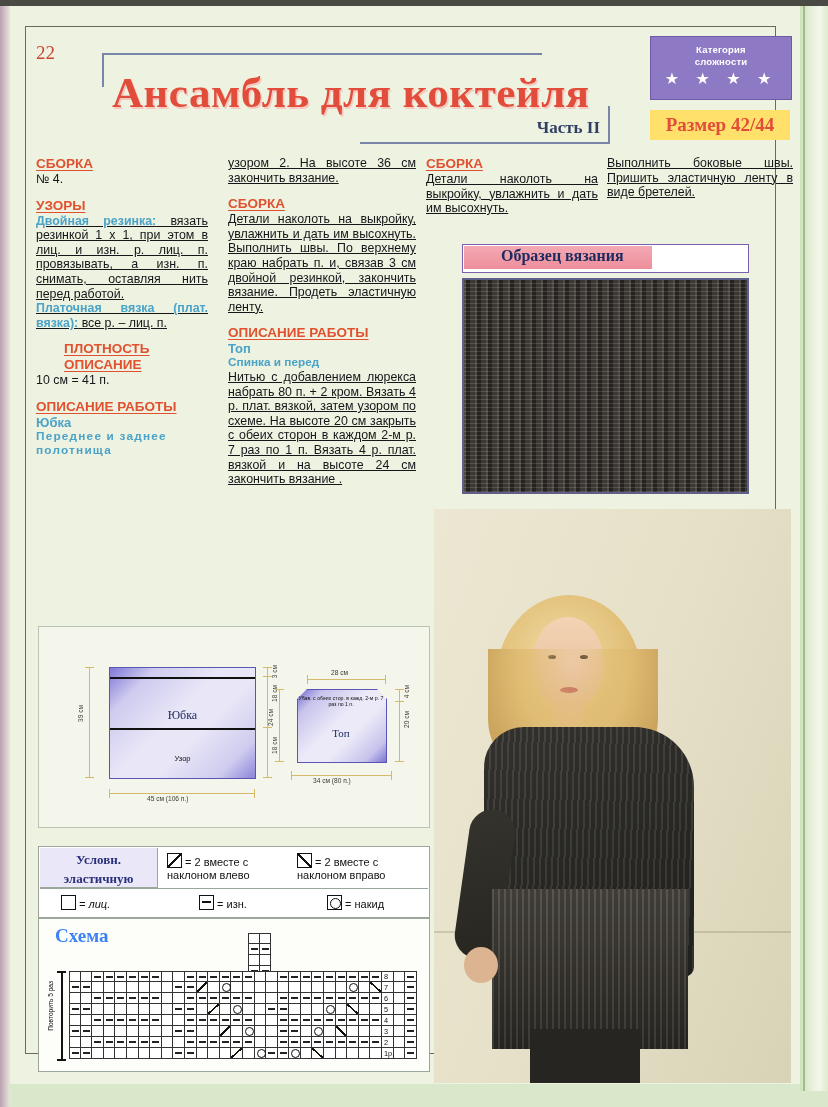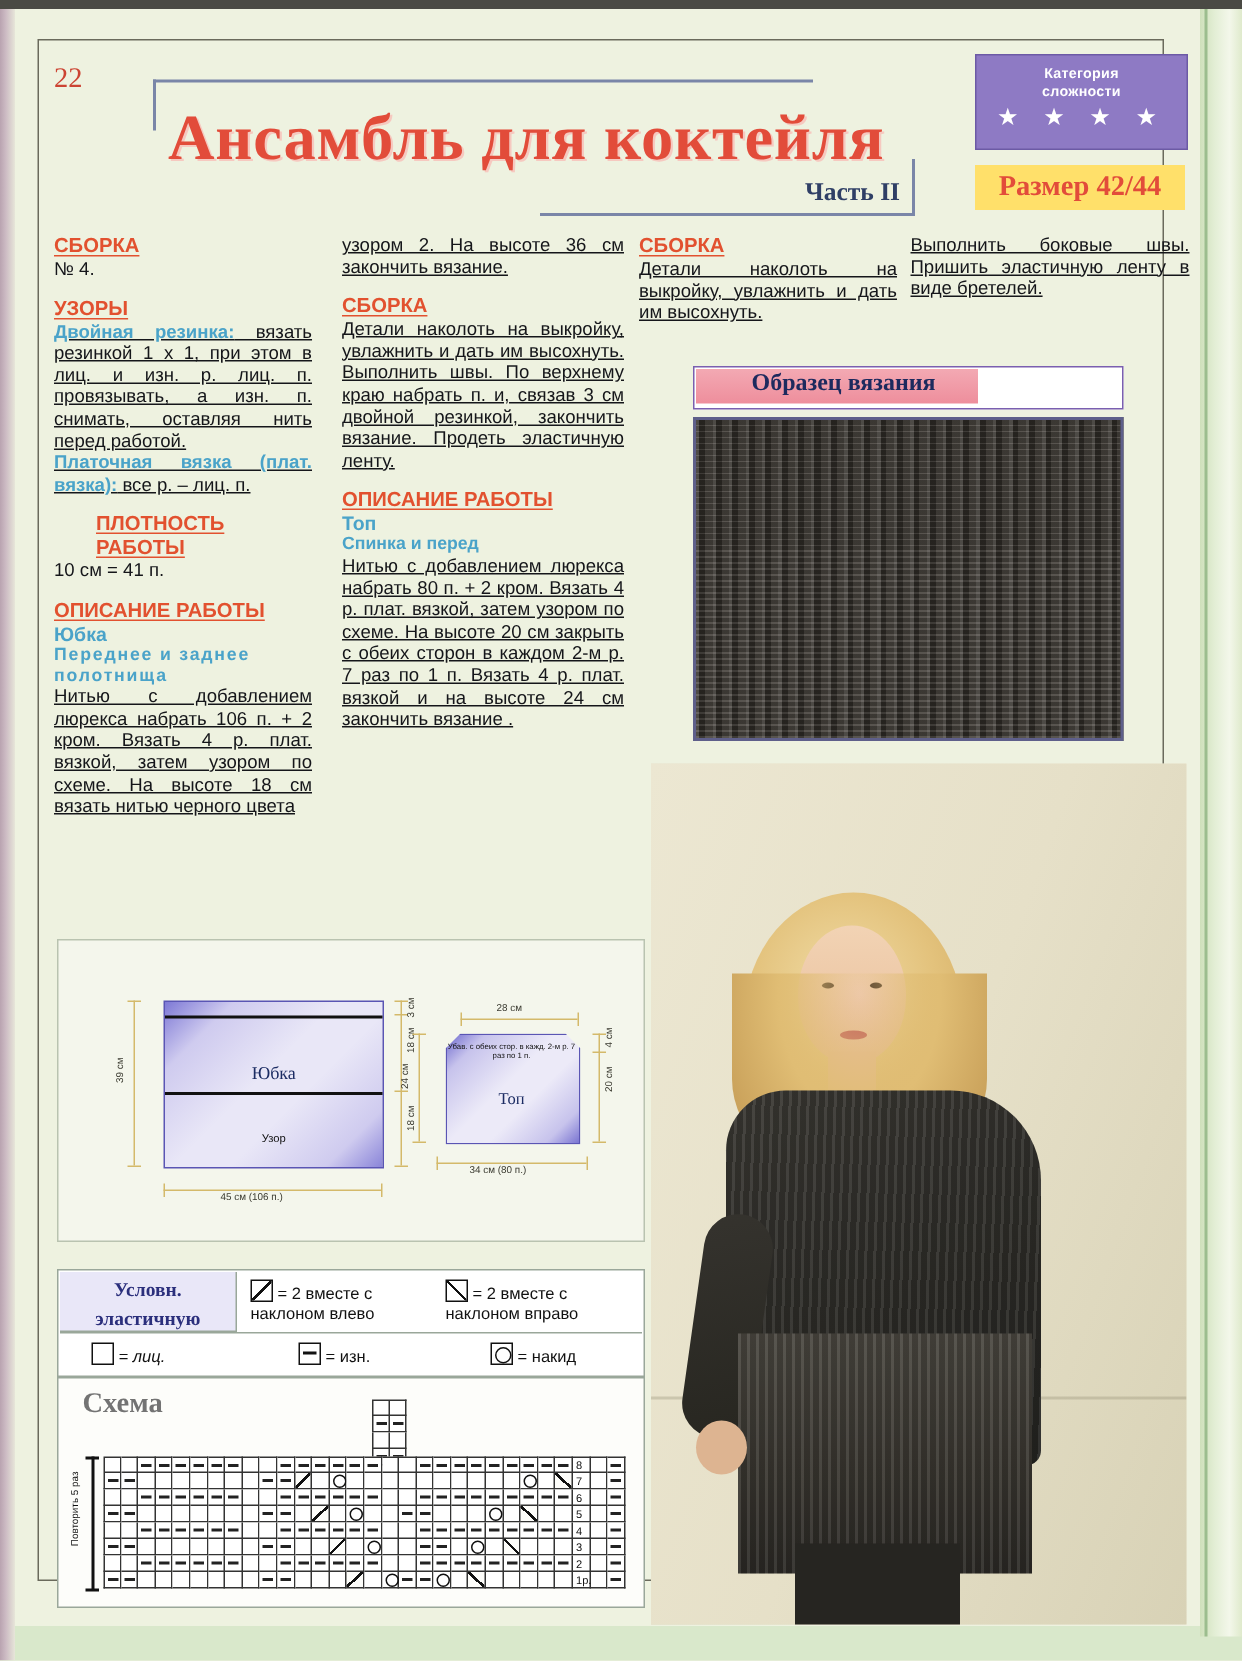--- a/index.html
+++ b/index.html
@@ -188,21 +188,21 @@
   .sym.dl{background:linear-gradient(to bottom right, transparent 0%, transparent 46%, #111 46%, #111 54%, transparent 54%);}
   .sym.dr{background:linear-gradient(to top right, transparent 0%, transparent 46%, #111 46%, #111 54%, transparent 54%);}
 
   
   .panel-c{
     position:absolute;left:28px;top:912px;width:390px;height:152px;
     background:#fdfdfa;border:1px solid #9aa79a;
   }
   .schema-title{
     position:absolute;left:16px;top:6px;
-    font-family:"Liberation Serif",serif;font-weight:bold;font-size:19px;color:#737373;
+    font-family:"Liberation Serif",serif;font-weight:bold;font-size:19px;color:#3b82f6;
   }
   .chart-grid{position:absolute;left:30px;top:52px;}
   .row{display:flex;height:11px;}
   .cell{width:11.6px;height:11px;border-right:1px solid #333;border-bottom:1px solid #333;
     box-sizing:border-box;position:relative;background:#fff;}
   .row:first-child .cell{border-top:1px solid #333;}
   .cell:first-child{border-left:1px solid #333;}
   .m-dash:after{content:"";position:absolute;left:2px;top:4px;width:7px;height:2px;background:#222;}
   .m-yo:after{content:"";position:absolute;left:2px;top:1px;width:7px;height:7px;border:1.3px solid #111;border-radius:50%;}
   .m-dl{background:linear-gradient(to bottom right,transparent 0 44%,#111 44% 56%,transparent 56% 100%);}
@@ -247,27 +247,26 @@
 
   <div class="col col1">
     <h3 class="sec">СБОРКА</h3>
     <p class="body">№ 4.</p>
     <div class="gap"></div>
     <h3 class="sec">УЗОРЫ</h3>
     <p class="body just"><span class="cyan">Двойная резинка:</span><span> вязать резинкой 1 х 1, при этом в лиц. и изн. р. лиц. п. провязывать, а изн. п. снимать, оставляя нить перед работой.</span></p>
     <p class="body just"><span class="cyan">Платочная вязка (плат. вязка):</span><span> все р. – лиц. п.</span></p>
     <div class="gap"></div>
     <h3 class="sec two">ПЛОТНОСТЬ</h3>
-    <h3 class="sec two">РАБОТЫ</h3>
+    <h3 class="sec two">ОПИСАНИЕ</h3>
     <p class="body">10 см = 41 п.</p>
     <div class="gap"></div>
     <h3 class="sec">ОПИСАНИЕ РАБОТЫ</h3>
     <p class="sub">Юбка</p>
     <p class="sub2">Переднее и заднее полотнища</p>
-    <p class="body just">Нитью с добавлением люрекса набрать 106 п. + 2 кром. Вязать 4 р. плат. вязкой, затем узором по схеме. На высоте 18 см вязать нитью черного цвета</p>
   </div>
 
   <div class="col col2">
     <p class="body just">узором 2. На высоте 36 см закончить вязание.</p>
     <div class="gap"></div>
     <h3 class="sec">СБОРКА</h3>
     <p class="body just">Детали наколоть на выкройку, увлажнить и дать им высохнуть. Выполнить швы. По верхнему краю набрать п. и, связав 3 см двойной резинкой, закончить вязание. Продеть эластичную ленту.</p>
     <div class="gap"></div>
     <h3 class="sec">ОПИСАНИЕ РАБОТЫ</h3>
     <p class="sub">Топ</p>

